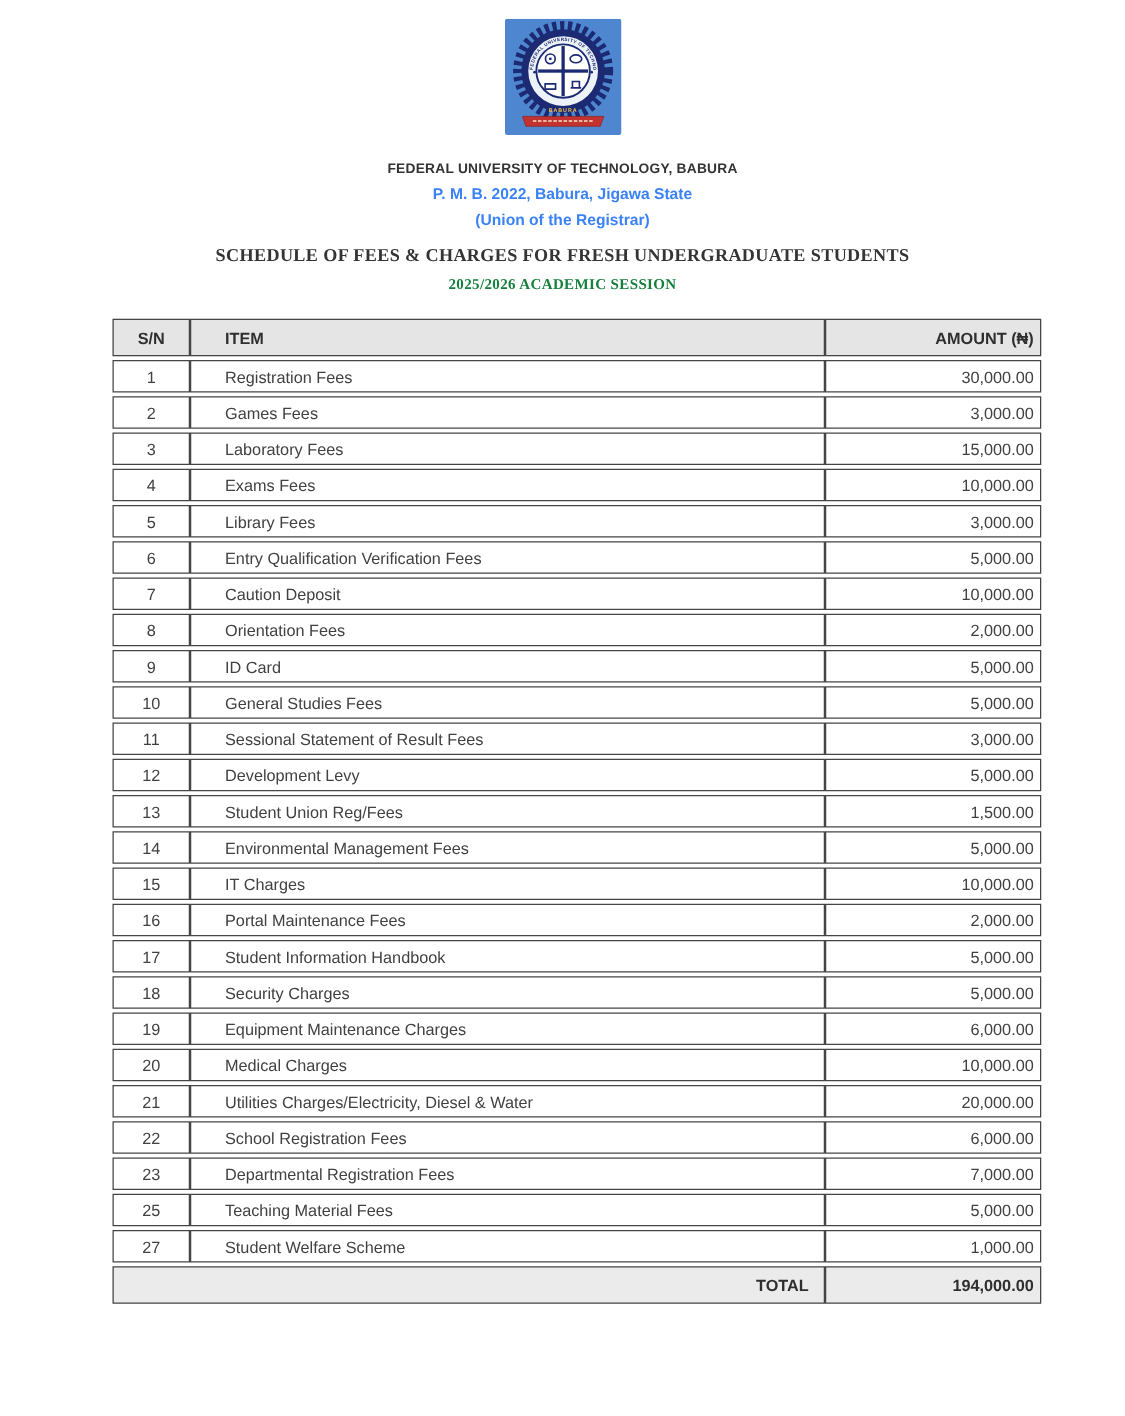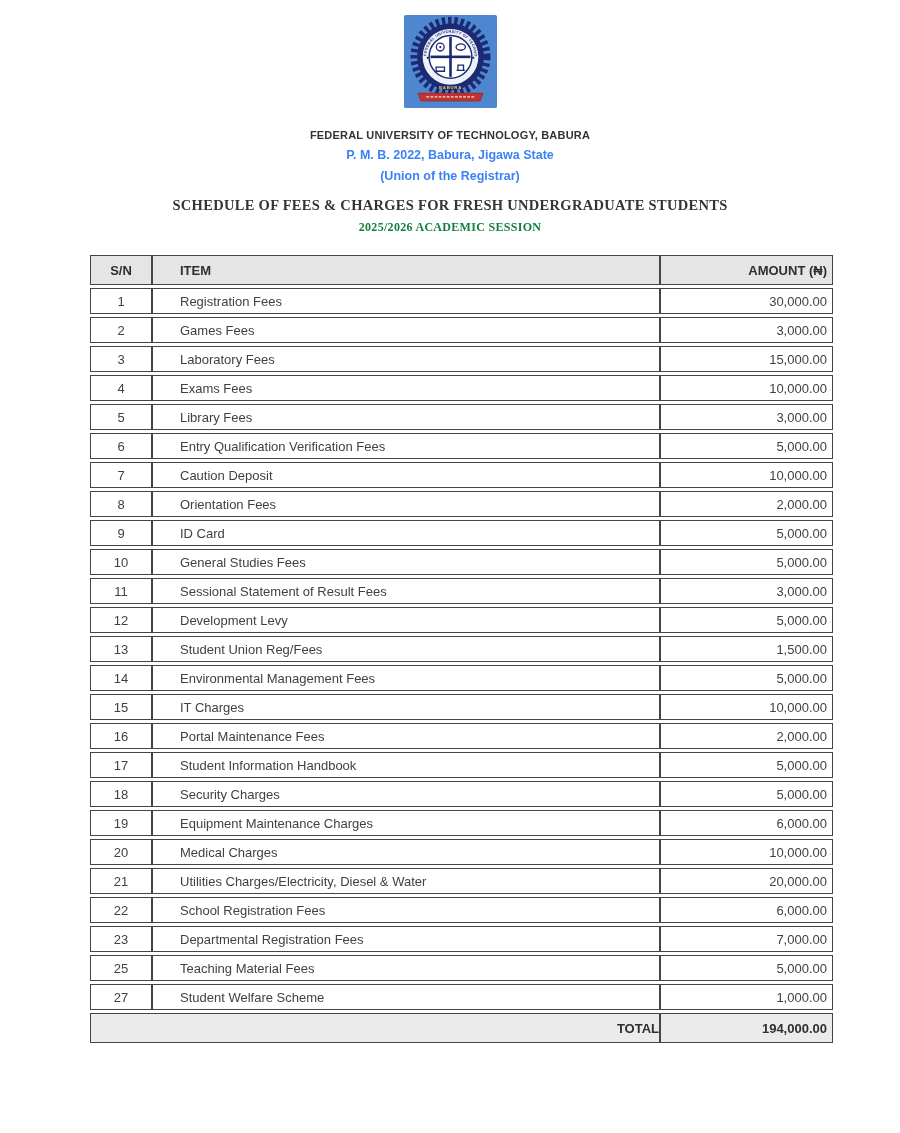--- a/index.html
+++ b/index.html
@@ -72,21 +72,21 @@
     font-weight: bold;
     color: #2f2f2f;
     height: 30px;
   }
   tr.total-row td {
     background: #ebebec;
     font-weight: bold;
     color: #2f2f2f;
     height: 30px;
   }
-  tr.total-row td.total-label { text-align: right; }
+  tr.total-row td.total-label { text-align: right; padding-right: 12px; }
 </style>
 </head>
 <body>
 
 <div class="page">
 
   <div class="letterhead">
 
     <div class="logo-wrap">
       <svg viewBox="0 0 100 100" aria-hidden="true">

